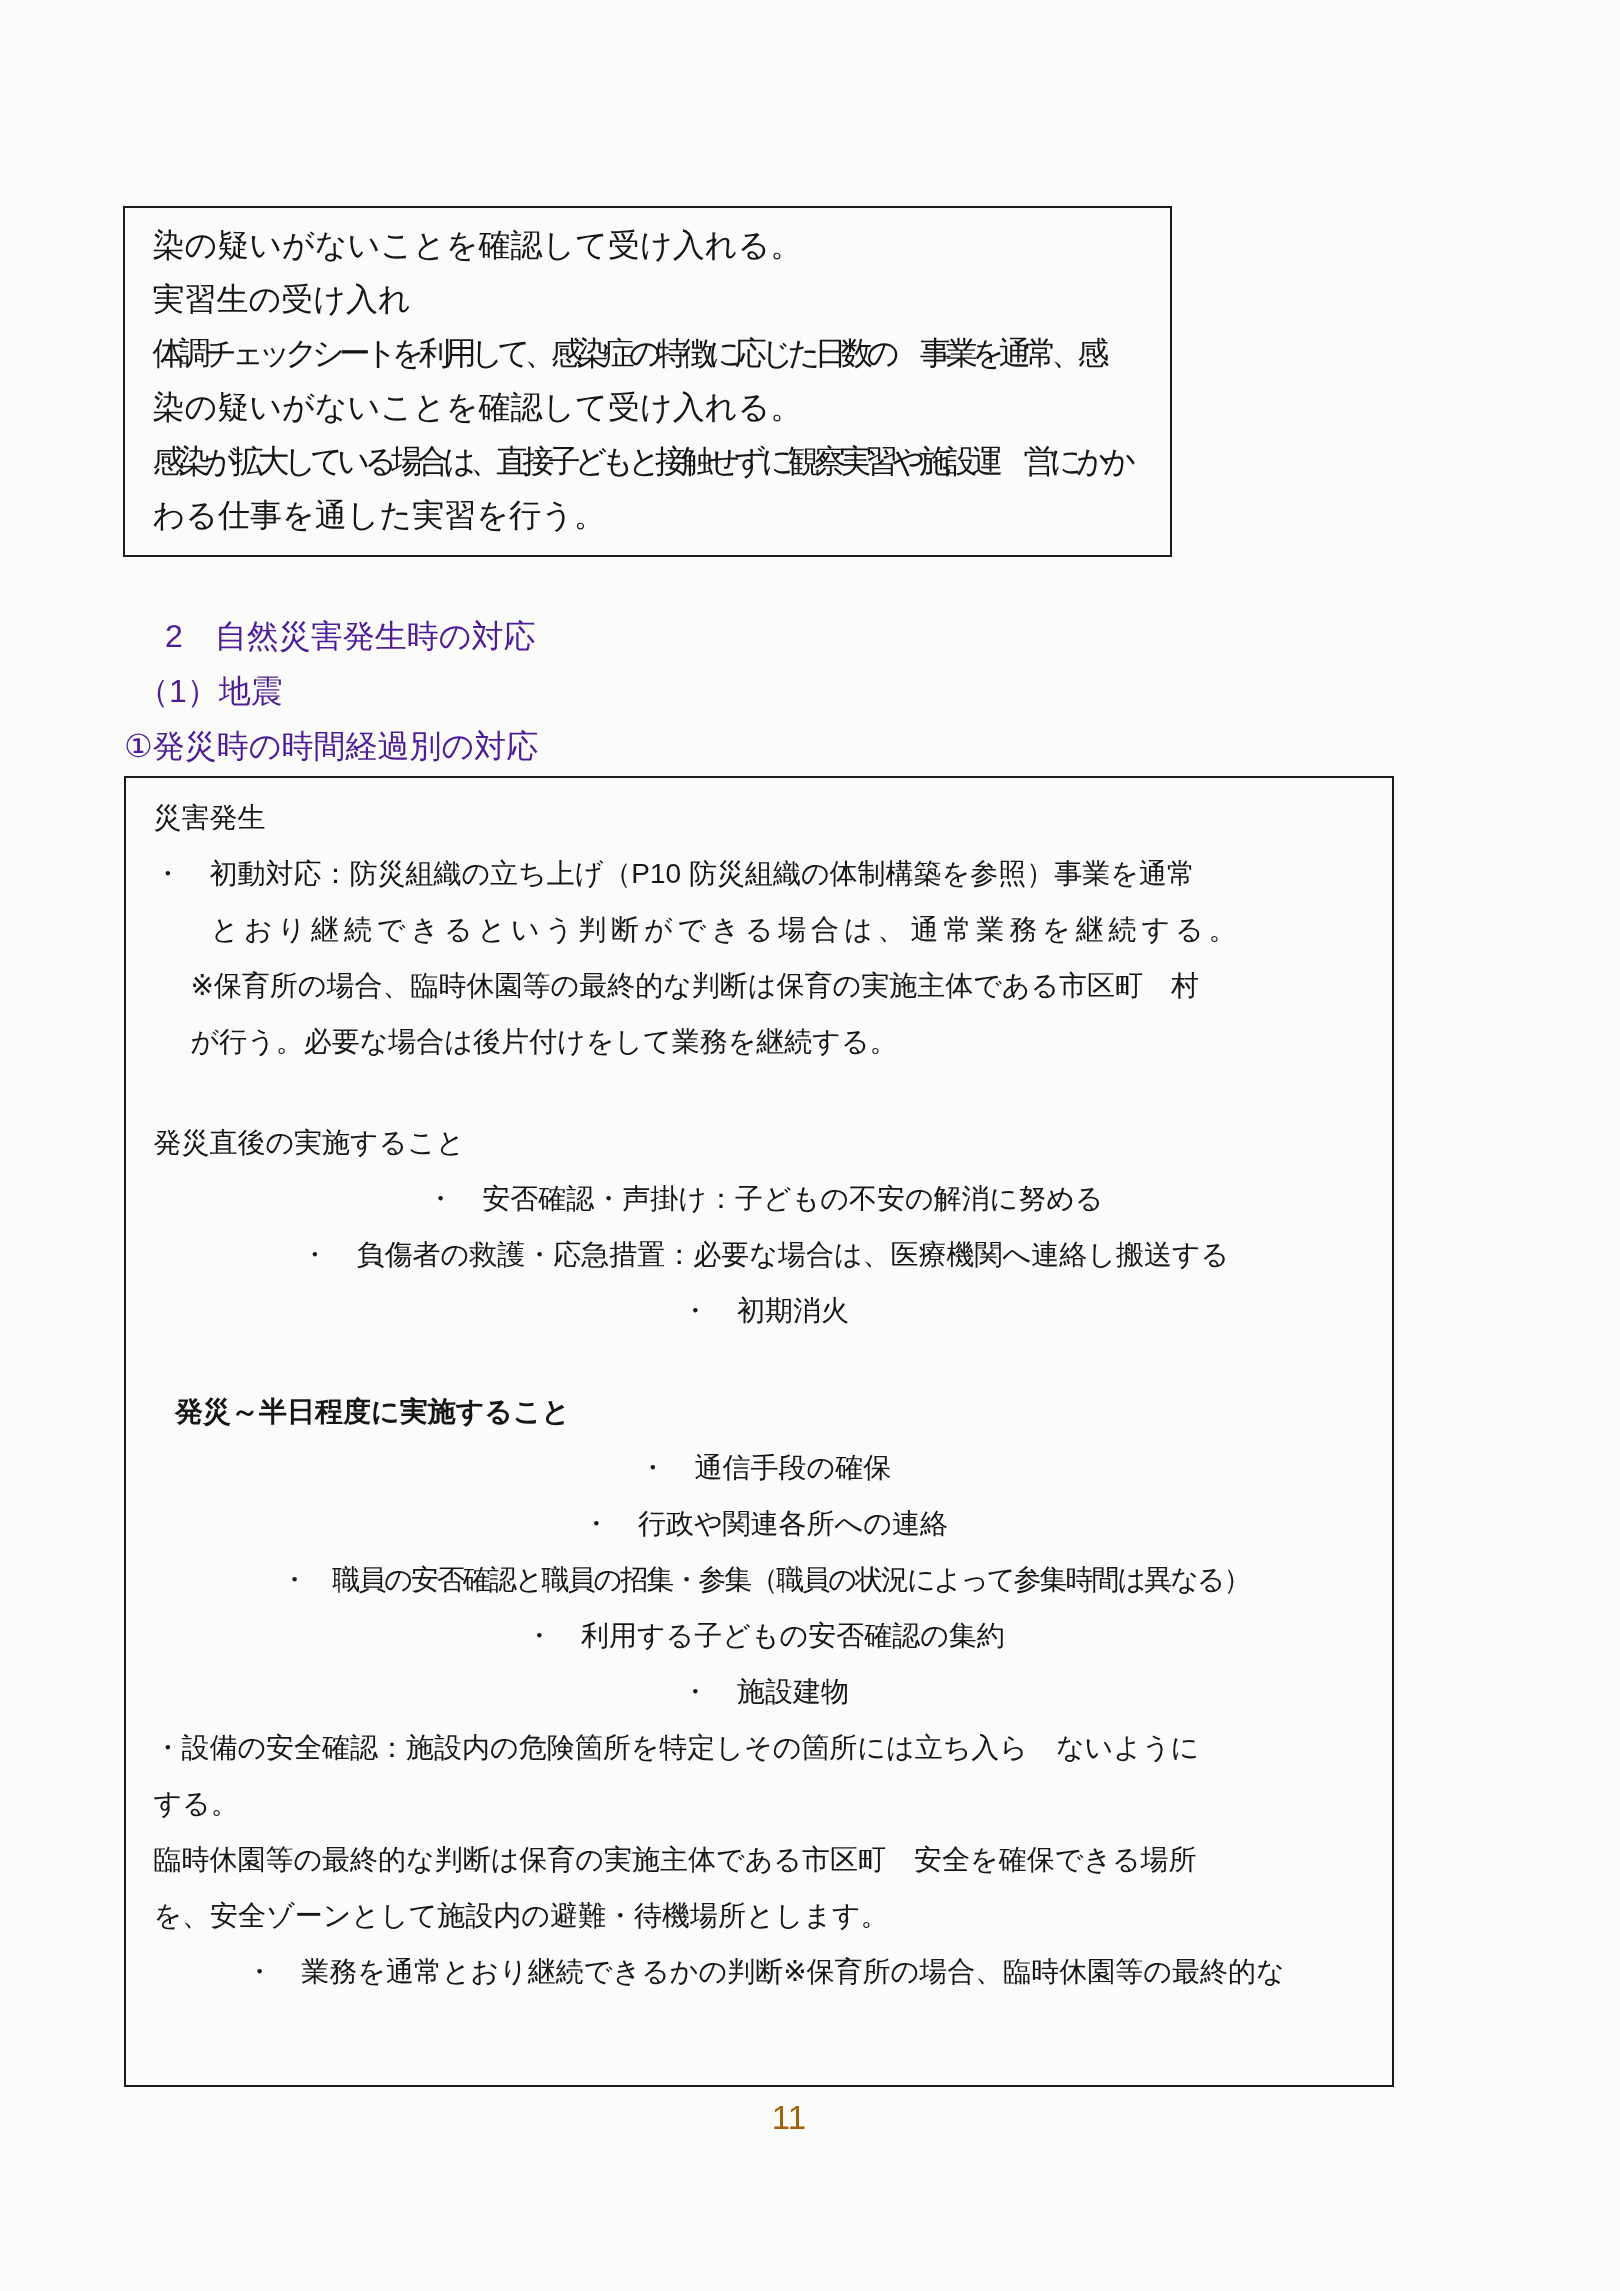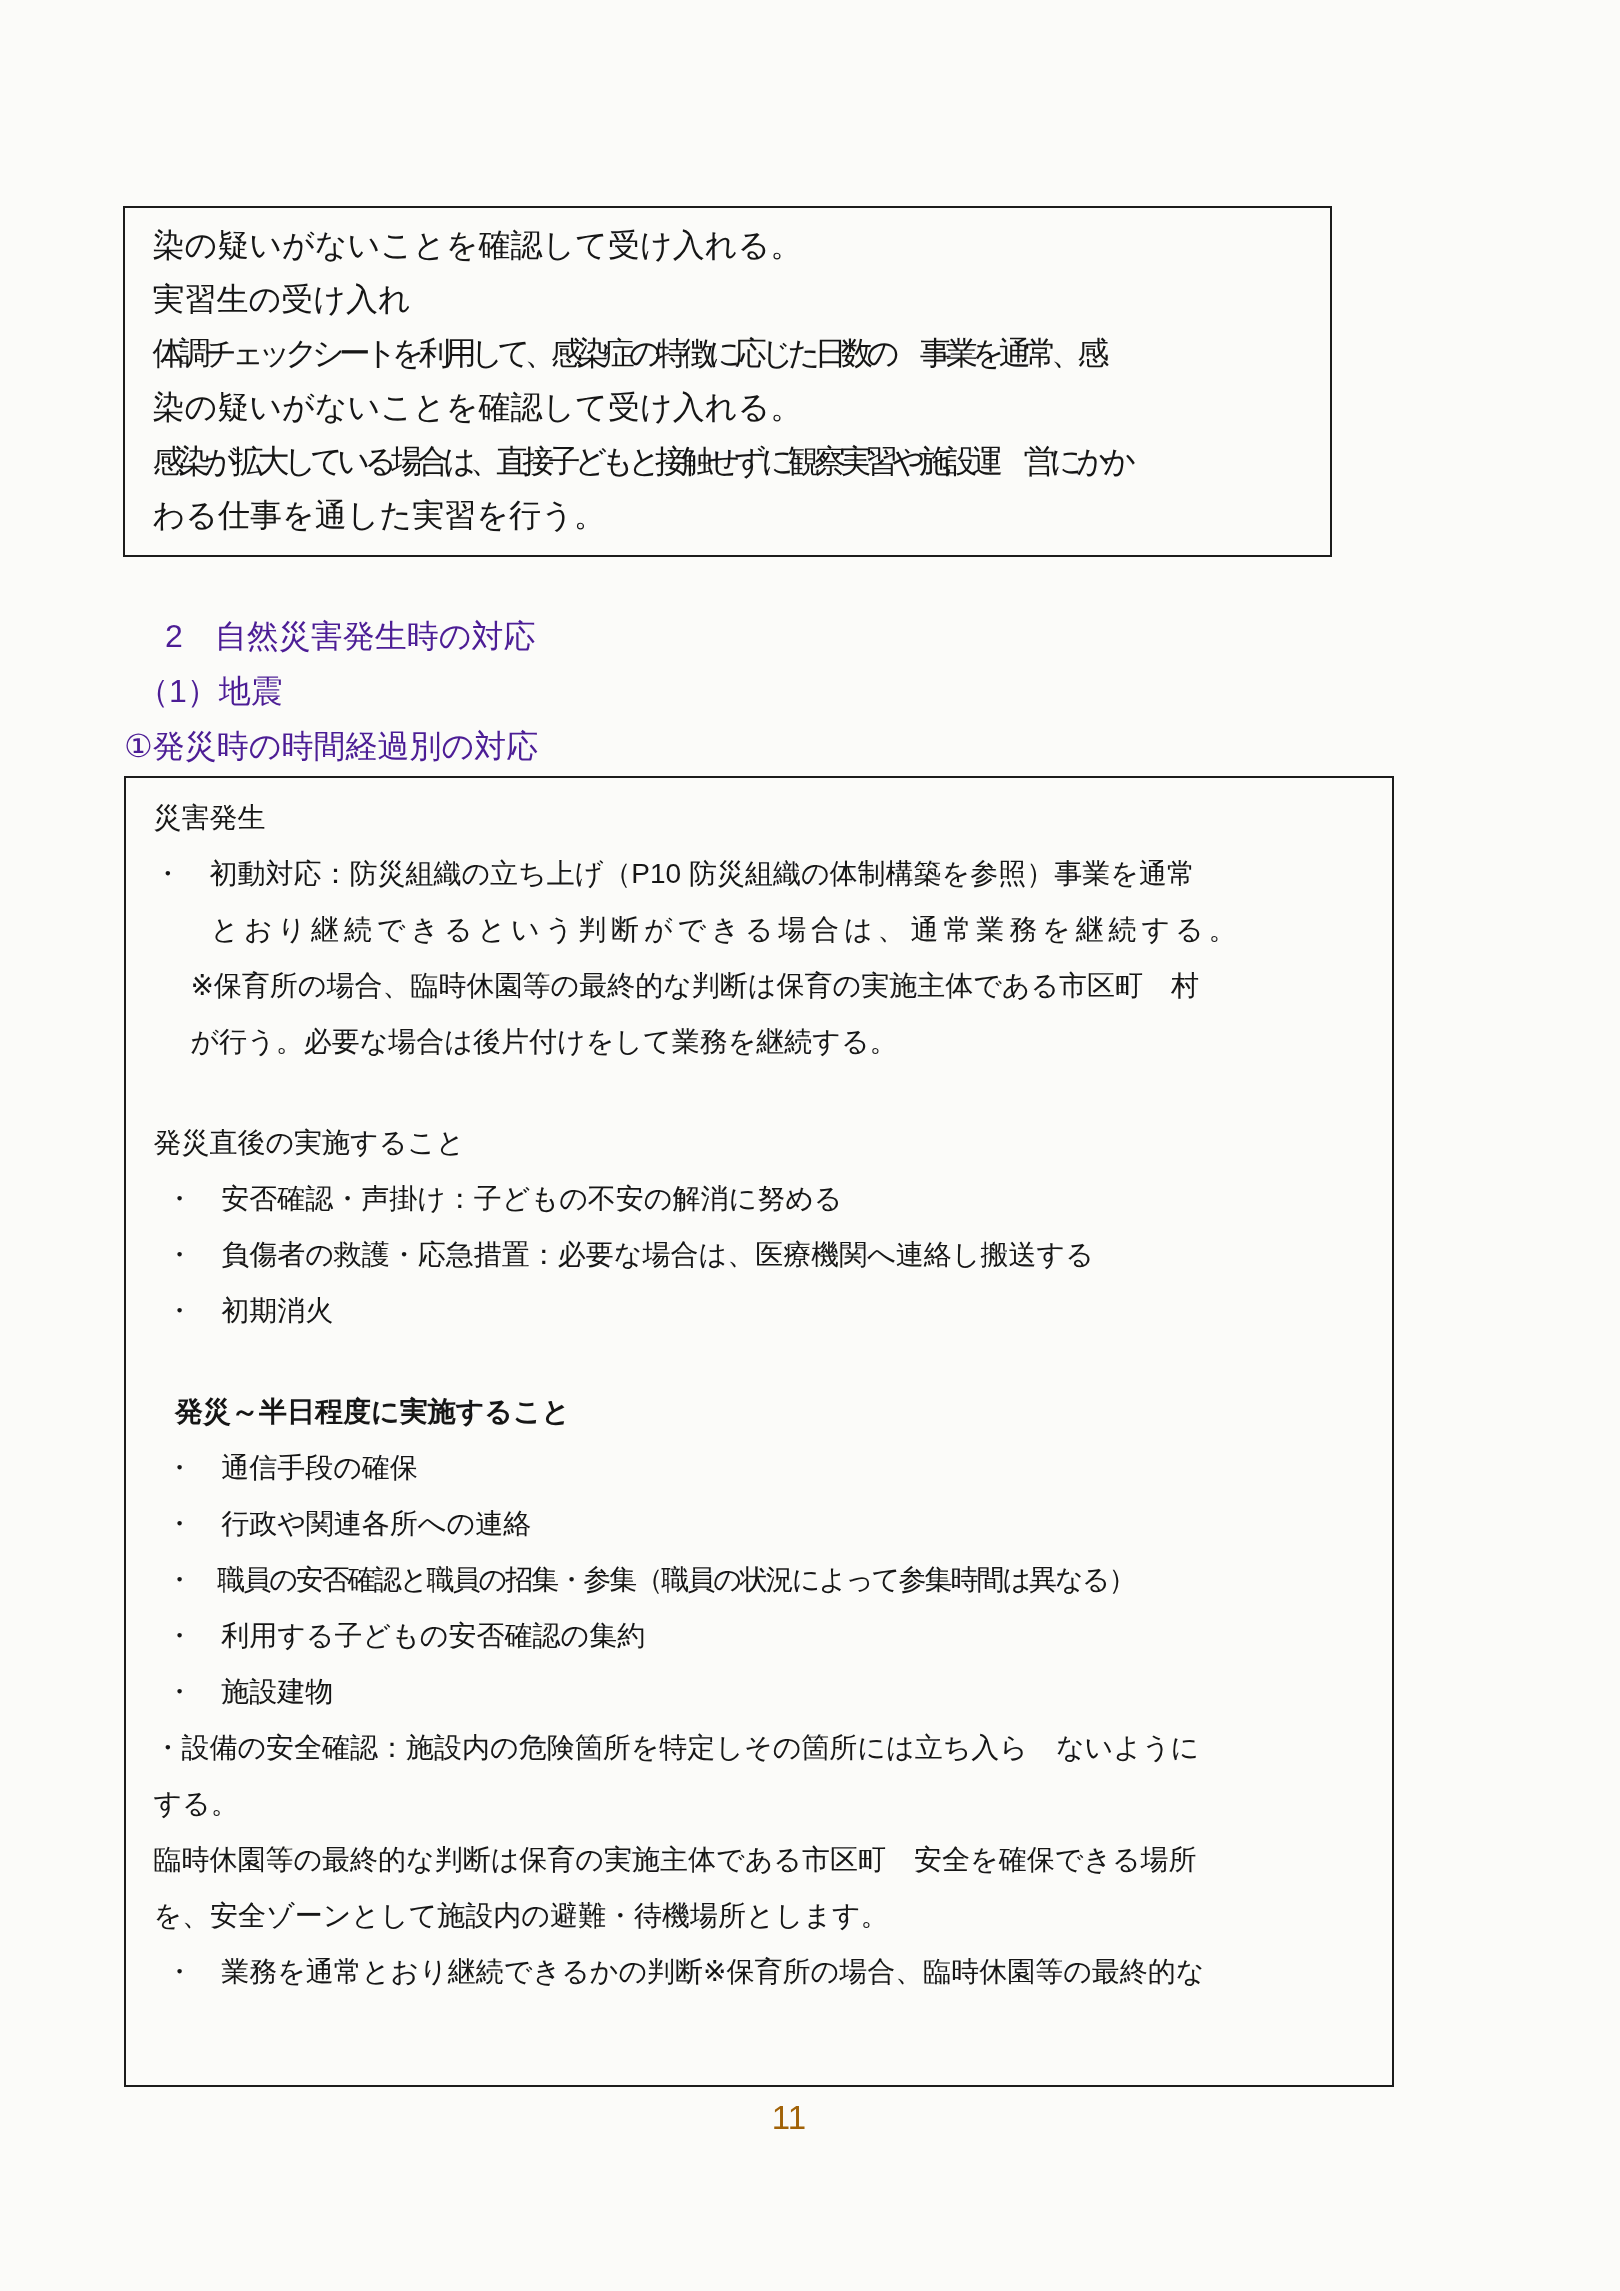--- a/index.html
+++ b/index.html
@@ -12,37 +12,37 @@
     overflow:hidden;
   }
   .page{position:absolute;inset:0;}
   .box{
     position:absolute;
     box-sizing:border-box;
     border:2.9px solid #1c1c1c;
     background:#fbfbf9;
   }
   .box1{
-    left:123px;top:206px;width:1209px;height:351px;
+    left:123px;top:206px;width:1049px;height:351px;
     padding:9.8px 27.4px 11.8px 27.4px;
     font-size:32px;line-height:54px;
   }
   .box2{
     left:124px;top:776px;width:1270px;height:1311px;
     padding:11.8px 27.4px 13.7px 27.4px;
     font-size:28px;line-height:56px;
   }
   .ln{white-space:nowrap;letter-spacing:0;}
   .gap{height:45px;}
   .sq{letter-spacing:-5.9px;}
   .tight{letter-spacing:-2px;}
   .wide{letter-spacing:4.9px;}
   .i1{padding-left:37px;}
   .i2{padding-left:57px;}
-  .ib{padding-left:11.8px;}
+  .ib{padding-left:11.8px;text-align:center;}
   .is{padding-left:21.6px;font-weight:bold;}
   .heading{
     position:absolute;
     font-size:32px;line-height:39px;
     white-space:nowrap;
     color:#4c1d95;
   }
   .h-section{left:165px;top:617px;}
   .h-subsection{left:137px;top:672px;}
   .h-item{left:124px;top:727px;}

